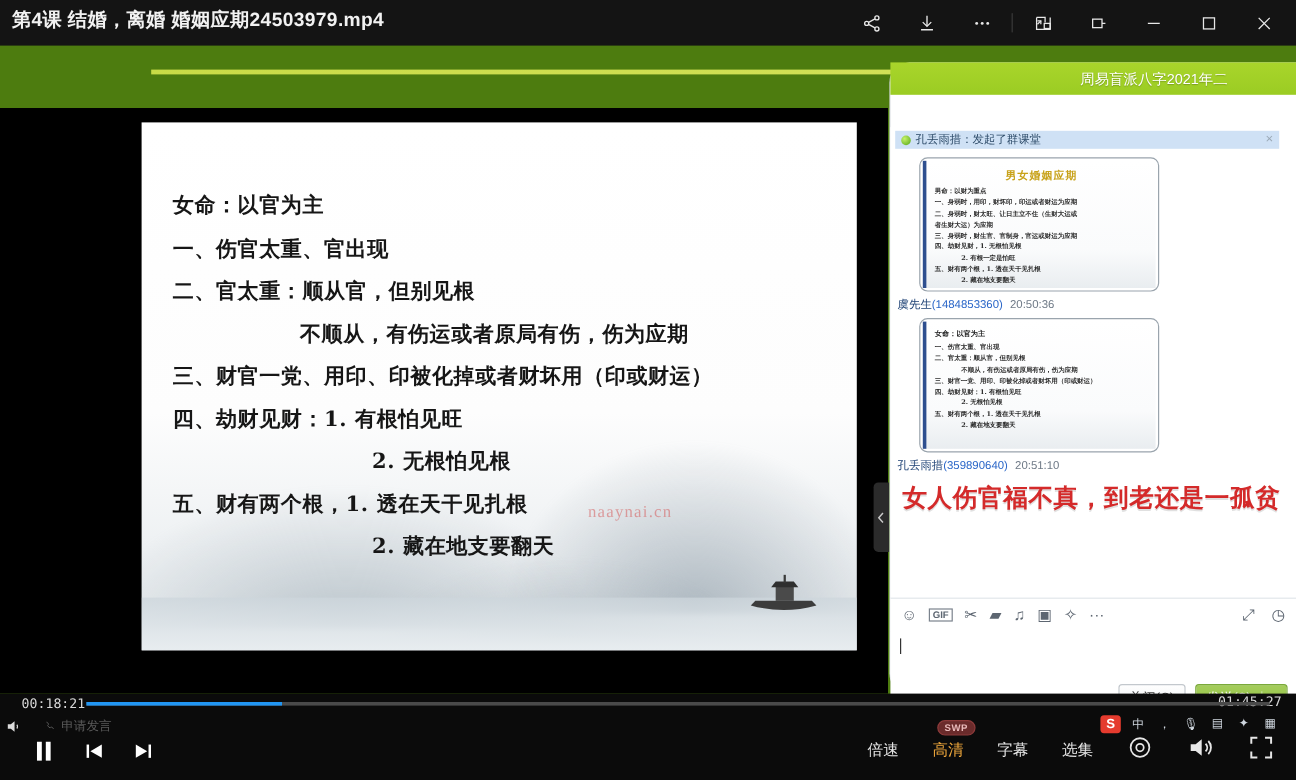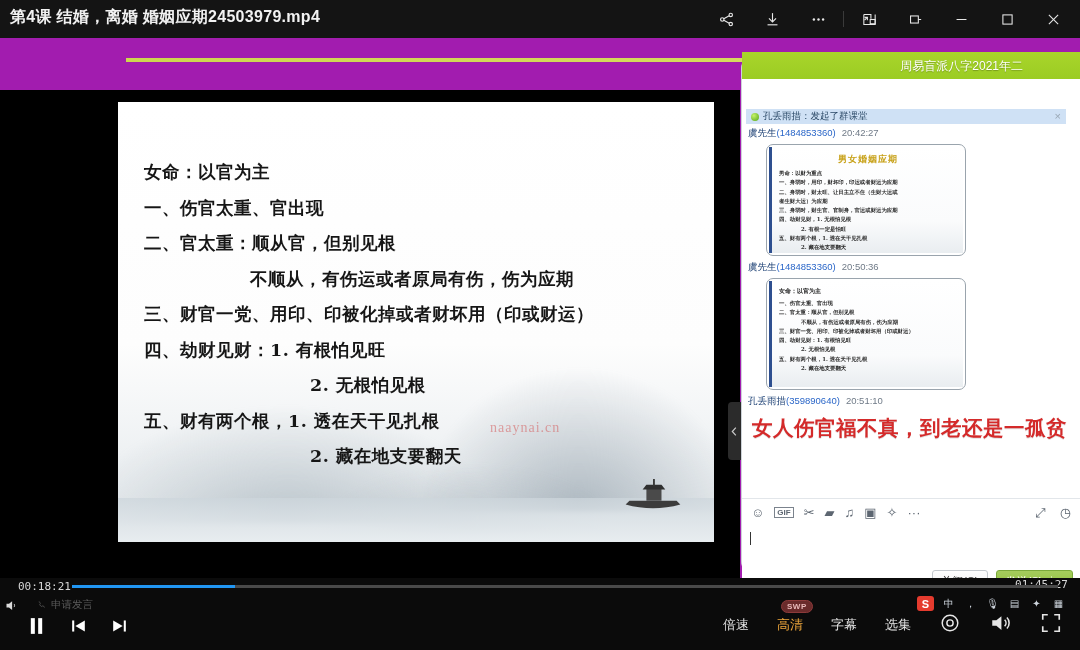--- a/index.html
+++ b/index.html
@@ -2,21 +2,21 @@
 <html><head>
 <meta charset="utf-8">
 <style>
   * { box-sizing: border-box; margin: 0; padding: 0; }
   html, body {
     width: 1080px; height: 650px;
     background: #000;
     font-family: "Liberation Sans", "DejaVu Sans", sans-serif;
     overflow: hidden;
   }
-  #app { position: relative; width: 1080px; height: 650px; background: #a21caf; }
+  #app { position: relative; width: 1080px; height: 650px; background: #4d7c0f; }
 
   
   .titlebar {
     position: absolute; left: 0; top: 0; width: 1080px; height: 38px;
     background: #141414;
   }
   .title-text {
     position: absolute; left: 10px; top: 7px;
     color: #f2f2f2; font-size: 16px; font-weight: bold;
     letter-spacing: .3px; white-space: nowrap;
@@ -388,21 +388,20 @@
     </div>
 
     <div class="chat-scroll">
       <div class="sys-notice">
         <span class="sys-dot"></span>
         <span>孔丢雨措：发起了群课堂</span>
         <span class="sys-close">×</span>
       </div>
       <div id="msg-container">
           <div class="msg">
-            <div class="msg-head"><span>虞先生</span><span class="uid">(1484853360)</span><span class="ts">20:42:27</span></div>
             <div class="msg-img">
               <div class="thumb">
                 <div class="thumb-title">男女婚姻应期</div>
                 <div class="thumb-line">男命：以财为重点</div>
                 <div class="thumb-line">一、身弱时，用印，财坏印，印运或者财运为应期</div>
                 <div class="thumb-line">二、身弱时，财太旺、让日主立不住（生财大运或</div>
                 <div class="thumb-line">者生财大运）为应期</div>
                 <div class="thumb-line">三、身弱时，财生官、官制身，官运或财运为应期</div>
                 <div class="thumb-line">四、劫财见财，1. 无根怕见根</div>
                 <div class="thumb-line ind">2. 有根一定是怕旺</div>

